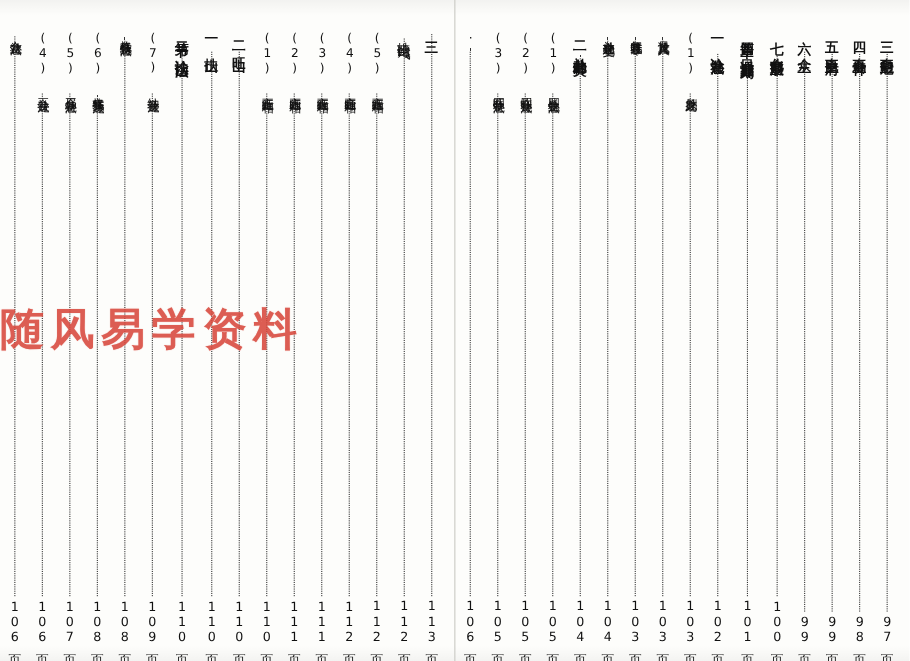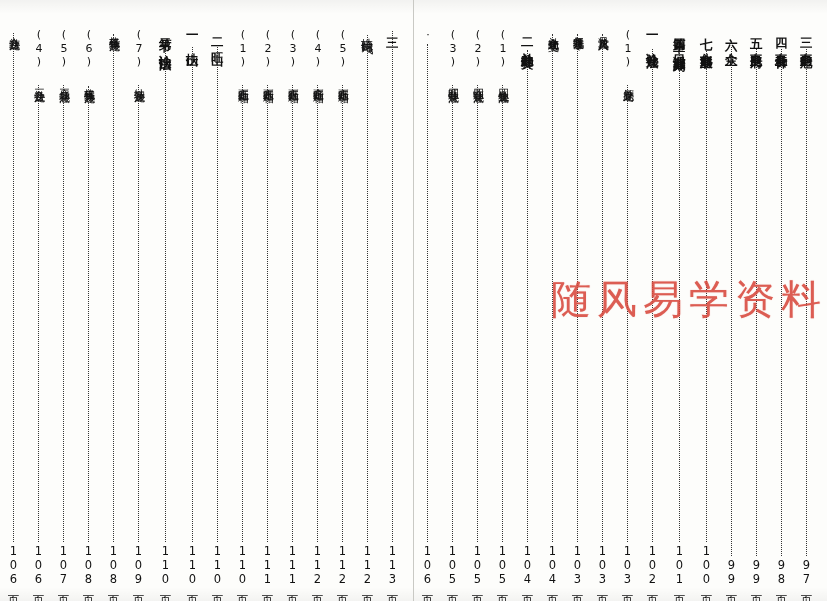--- a/index.html
+++ b/index.html
@@ -96,24 +96,24 @@
     white-space: nowrap;
     line-height: 1.05;
   }
 
   
   .watermark {
     position: absolute;
     left: 0;
     right: 0;
     top: 272px;
-    text-align: right;
+    text-align: left;
     font-family: "DejaVu Sans", "Liberation Sans", sans-serif;
     font-size: 40px;
-    font-weight: normal;
+    font-weight: bold;
     color: #d8483c;
     letter-spacing: 6px;
     opacity: 0.88;
     pointer-events: none;
     z-index: 5;
     text-shadow: 0 0 1px rgba(216,72,60,0.5);
   }
   
   .edge-shade {
     position: absolute;

